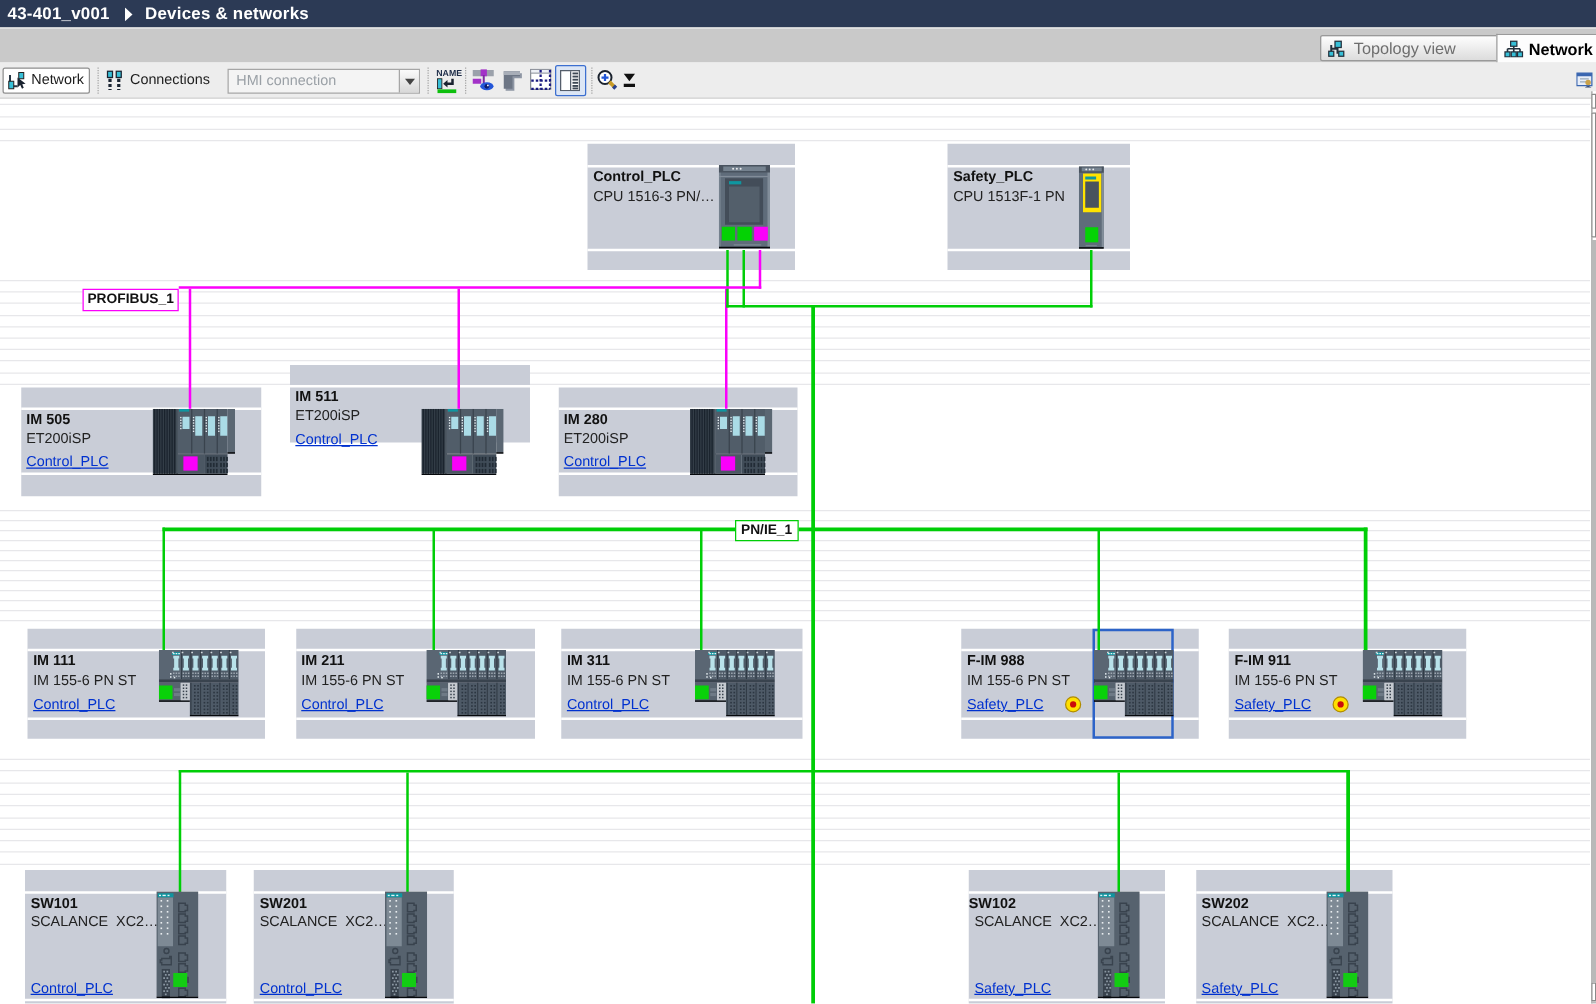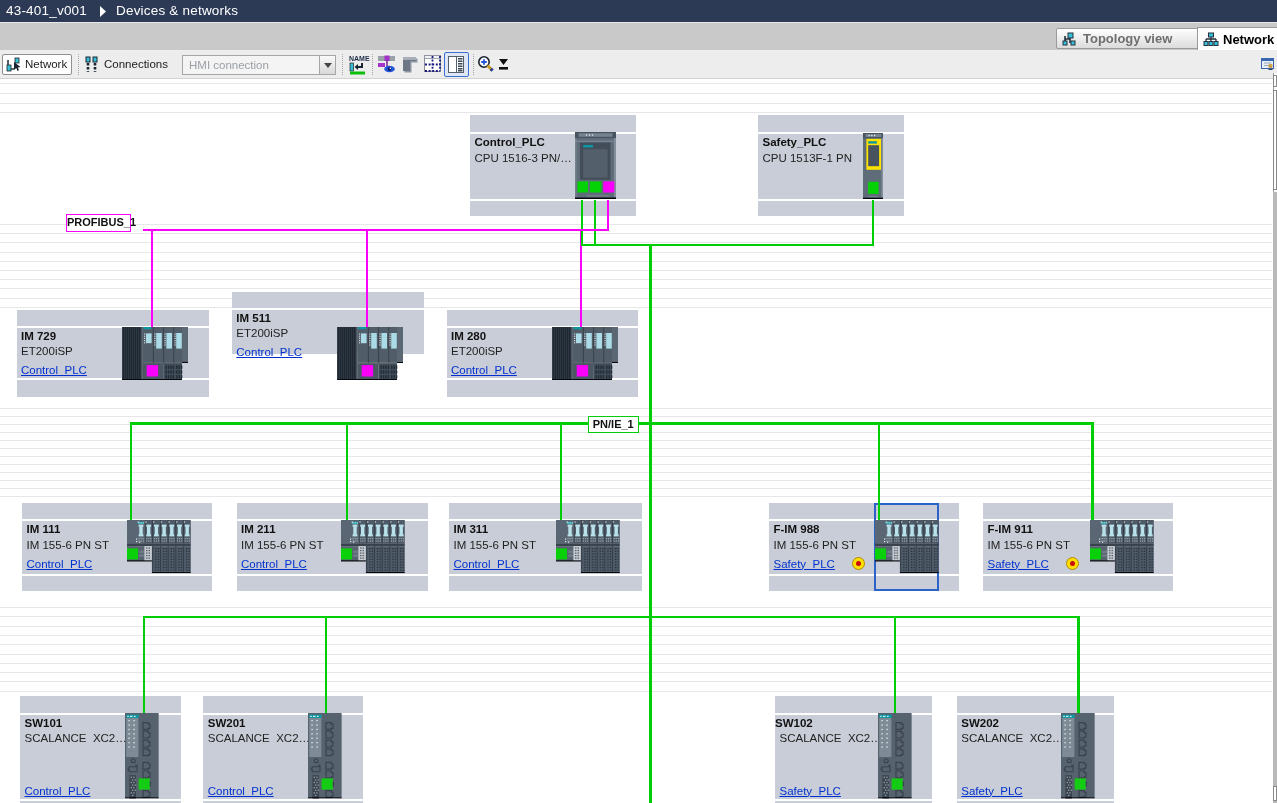--- a/index.html
+++ b/index.html
@@ -1,22 +1,22 @@
 <!DOCTYPE html>
 <html><head><meta charset="utf-8">
 <style>
 html,body{margin:0;padding:0;}
 #root{position:relative;width:1277px;height:803px;overflow:hidden;background:#fff;
   font-family:"Liberation Sans",sans-serif;-webkit-font-smoothing:antialiased;}
 .abs{position:absolute;}
 #titlebar{left:0;top:0;width:1277px;height:22px;background:#2c3a55;color:#fff;}
-#titlebar .t{position:absolute;top:3px;font-size:13.5px;font-weight:normal;letter-spacing:.2px;}
+#titlebar .t{position:absolute;top:3px;font-size:13.5px;font-weight:bold;letter-spacing:.2px;}
 #graybar{left:0;top:22px;width:1277px;height:28px;background:#c9c9c9;border-top:1px solid #e8e8e8;box-sizing:border-box;}
 #topobtn{left:1056px;top:28px;width:164px;height:21px;background:linear-gradient(#fefefe,#dcdcdc);
-  border:1px solid #9a9a9a;border-radius:2px;box-sizing:border-box;color:#6e6e6e;font-size:13px;font-weight:bold;padding-left:24px;}
+  border:1px solid #9a9a9a;border-radius:2px;box-sizing:border-box;color:#6e6e6e;font-size:13px;font-weight:normal;padding-left:24px;}
 #nettab{left:1197px;top:27px;width:80px;height:23px;background:#fdfdfd;border:1px solid #9a9a9a;border-bottom:none;border-right:none;
   box-sizing:border-box;color:#000;font-size:13px;font-weight:bold;}
 #toolbar{left:0;top:50px;width:1277px;height:29px;background:#ededed;border-bottom:1px solid #d2d2d2;box-sizing:border-box;}
 .tbtxt{position:absolute;font-size:11.5px;color:#1c1c1c;}
 .vsep{position:absolute;top:54px;height:21px;width:0;border-left:1px dotted #a5a5a5;}
 #netbtn{left:2px;top:54px;width:70px;height:21px;background:#fff;border:1px solid #8f8f8f;border-radius:2px;box-sizing:border-box;}
 #combo{left:182px;top:55px;width:154px;height:20px;background:#f4f4f4;border:1px solid #a6a6a6;box-sizing:border-box;}
 #combo .txt{position:absolute;left:6px;top:3px;font-size:11.5px;color:#9aa0a6;}
 #combo .btn{position:absolute;right:0;top:0;width:16px;height:18px;background:linear-gradient(#fafafa,#d8d8d8);border-left:1px solid #a6a6a6;box-sizing:border-box;}
 #combo .btn:after{content:"";position:absolute;left:4px;top:7px;border:4px solid transparent;border-top:5px solid #444;}
@@ -186,21 +186,21 @@
 </div>
 <div class="box" style="left:758px;top:115px;width:146px;height:101px">
 <div class="wl" style="top:17px"></div>
 <div class="wl" style="top:83.5px"></div>
 <div class="btitle" style="left:4.5px;top:21px">Safety_PLC</div>
 <div class="bsub" style="left:4.5px;top:36.5px">CPU 1513F-1 PN</div>
 </div>
 <div class="box" style="left:16.5px;top:310px;width:192px;height:86.5px">
 <div class="wl" style="top:15.8px"></div>
 <div class="wl" style="top:68px"></div>
-<div class="btitle" style="left:4.5px;top:19.8px">IM 729</div>
+<div class="btitle" style="left:4.5px;top:19.8px">IM 505</div>
 <div class="bsub" style="left:4.5px;top:35.3px">ET200iSP</div>
 <div class="blink" style="left:4.5px;top:54.3px">Control_PLC</div>
 </div>
 <div class="box" style="left:231.8px;top:292px;width:192px;height:62px">
 <div class="wl" style="top:15.8px"></div>
 <div class="wl" style="top:68px"></div>
 <div class="btitle" style="left:4.5px;top:19.8px">IM 511</div>
 <div class="bsub" style="left:4.5px;top:35.3px">ET200iSP</div>
 <div class="blink" style="left:4.5px;top:54.3px">Control_PLC</div>
 </div>
@@ -295,21 +295,21 @@
 <div class="grn" style="left:130px;top:422.4px;width:2.2px;height:98.4px"></div>
 <div class="grn" style="left:346.2px;top:424px;width:2.2px;height:97px"></div>
 <div class="grn" style="left:559.6px;top:424px;width:2.2px;height:97px"></div>
 <div class="grn" style="left:878px;top:424px;width:2.2px;height:97px"></div>
 <div class="grn" style="left:1091.4px;top:422.4px;width:2.2px;height:98.4px"></div>
 <div class="grn" style="left:142.6px;top:615.8px;width:937px;height:2.2px"></div>
 <div class="grn" style="left:142.6px;top:615.8px;width:2.2px;height:98.2px"></div>
 <div class="grn" style="left:324.6px;top:617.5px;width:2.2px;height:96.5px"></div>
 <div class="grn" style="left:893.6px;top:617.5px;width:2.2px;height:96.5px"></div>
 <div class="grn" style="left:1077.4px;top:615.8px;width:2.2px;height:98.2px"></div>
-<div class="netlbl" style="left:66px;top:214px;width:65px;height:18px;border:1.4px solid #fb00fb;line-height:15px">PROFIBUS_1</div>
+<div class="netlbl" style="left:66px;top:231px;width:77px;height:18px;border:1.4px solid #fb00fb;line-height:15px">PROFIBUS_1</div>
 <div class="netlbl" style="left:587.5px;top:415.8px;width:51.5px;height:17px;border:1.4px solid #00ce07;line-height:14px">PN/IE_1</div>
 <svg width="0" height="0" style="position:absolute">
 <defs>
 <symbol id="cpu1516" viewBox="0 0 41.4 67.1">
  <rect x="0" y="0" width="41.4" height="65.6" fill="#5f6c7a"></rect>
  <rect x="0" y="0" width="1.6" height="65.6" fill="#75818e"></rect>
  <rect x="39" y="0" width="2.4" height="65.6" fill="#828e9a"></rect>
  <rect x="0" y="0" width="41.4" height="6" fill="#49535f"></rect>
  <rect x="3.6" y="1.2" width="34" height="3.6" fill="#75828f"></rect>
  <circle cx="11.5" cy="3" r=".8" fill="#e8eaec"></circle>

